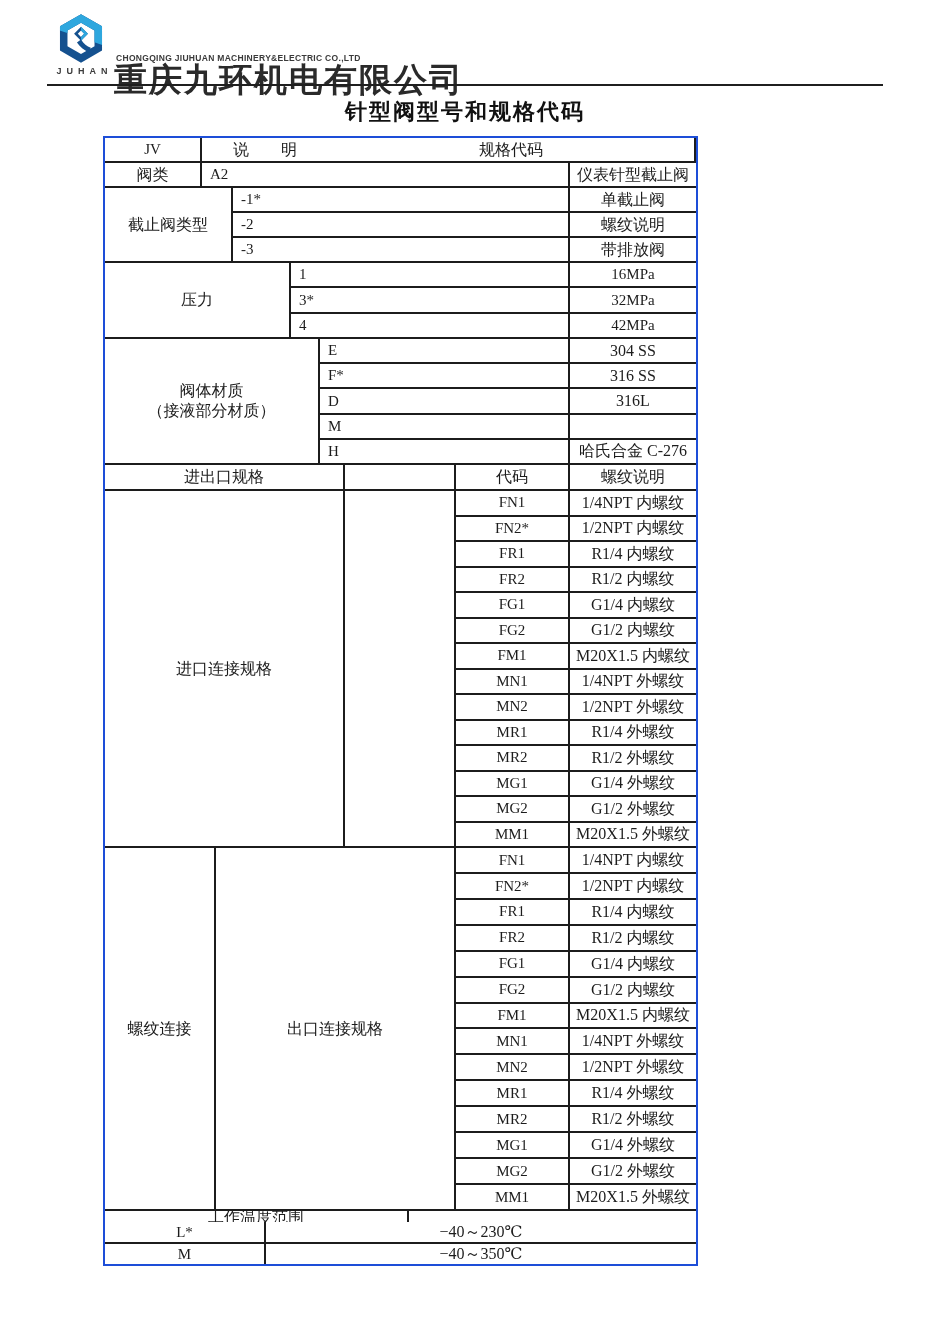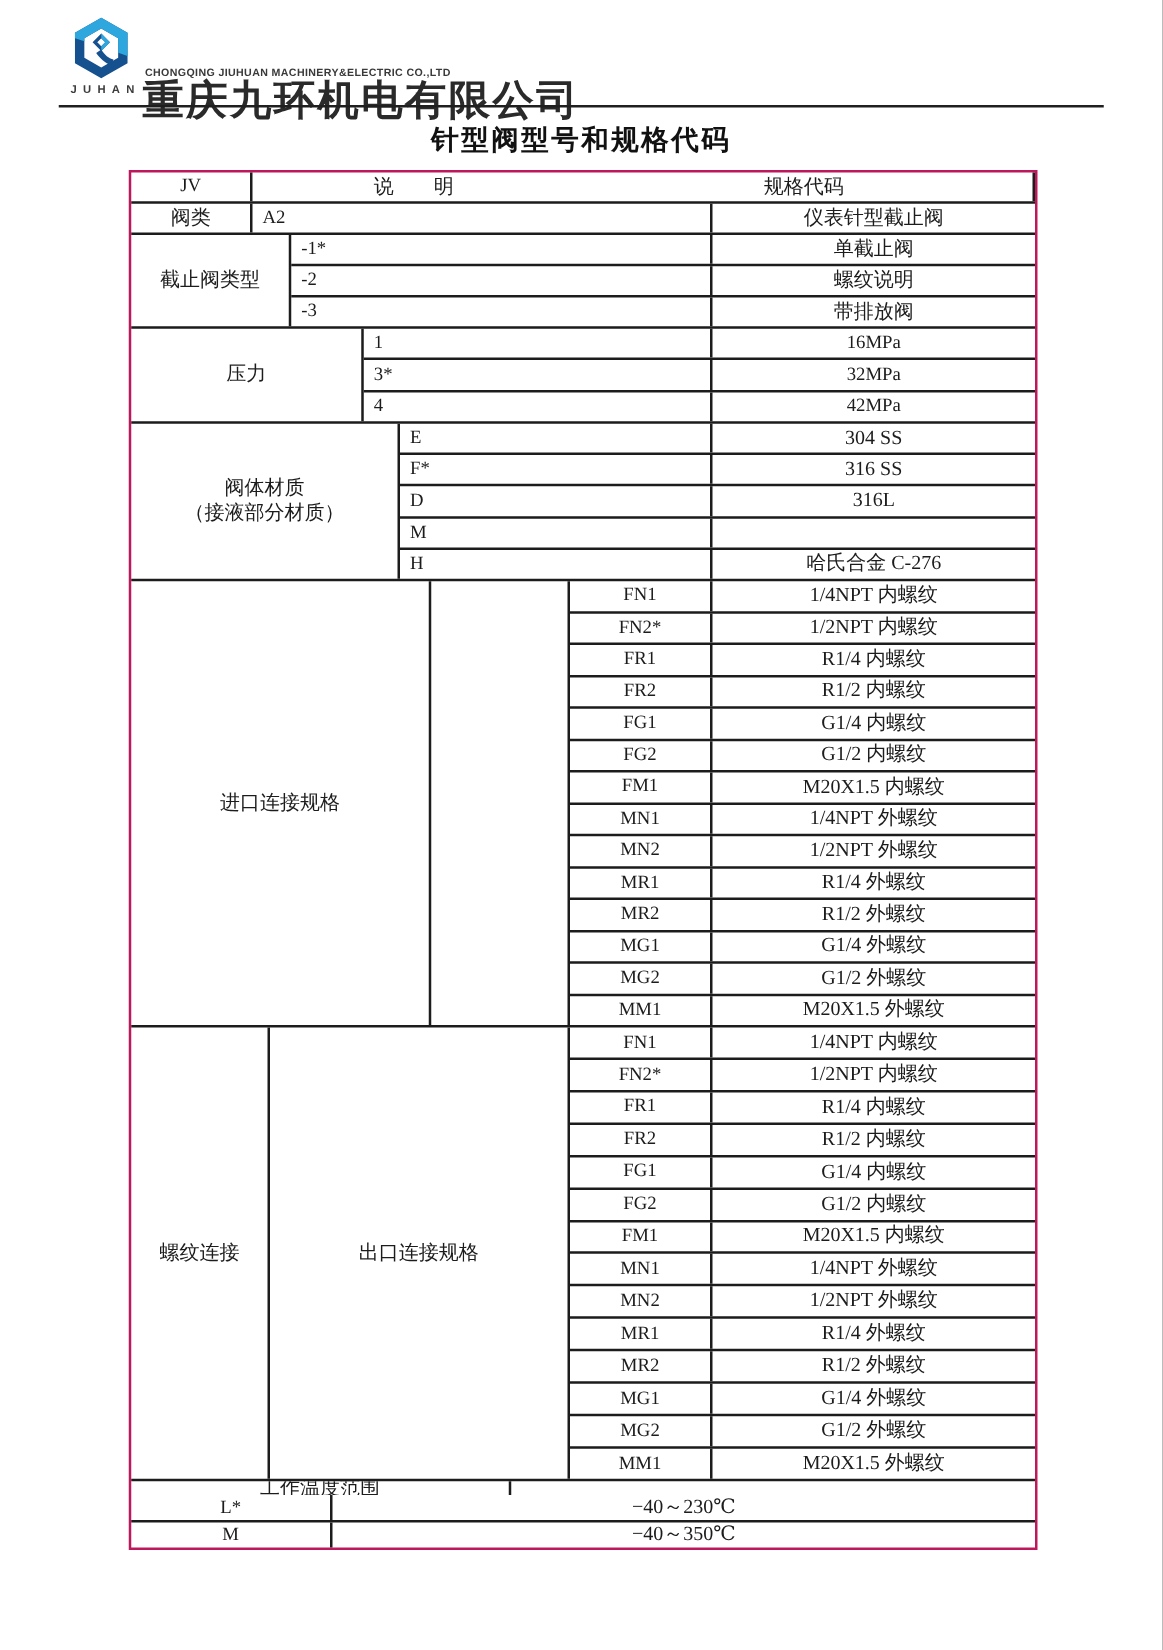--- a/index.html
+++ b/index.html
@@ -26,22 +26,22 @@
     font-size:8.5px; font-weight:bold; letter-spacing:0.3px; color:#3a3a3a;
   }
   .header-rule { position:absolute; left:47px; top:84px; width:836px; height:2px; background:#1f1f1f; }
   
   .title {
     position:absolute; left:0; top:97px; width:100%; text-align:center;
     font-size:22px; font-weight:bold; letter-spacing:2px; color:#111;
   }
   
   .tbl {
-    position:absolute; left:103px; top:136px; width:727px;
-    border:2px solid #be185d; background:#fff;
+    position:absolute; left:103px; top:136px; width:595px;
+    border:2px solid #1d4ed8; background:#fff;
   }
   .trow, .sect { display:flex; width:100%; border-bottom:2px solid #1c1c1c; }
   .sect:last-child { border-bottom:none;flex-direction:column; }
   .cell {
     border-right:2px solid #1c1c1c;
     display:flex; align-items:center; justify-content:center;
     font-size:16px; line-height:1.25; text-align:center; overflow:hidden;
   }
   .cell.last { border-right:none; }
   .code-latin { font-size:15px; }
@@ -172,20 +172,26 @@
         <div class="r">
           <div class="cell w250 codeL code-latin">M</div>
         </div>
         <div class="r">
           <div class="cell w250 codeL code-latin">H</div>
           <div class="cell flex1 last">哈氏合金 C-276</div>
         </div>
       </div>
     </div>
 
+    <div class="trow h26">
+      <div class="cell w240">进出口规格</div>
+      <div class="cell w111"></div>
+      <div class="cell w114">代码</div>
+      <div class="cell flex1 last">螺纹说明</div>
+    </div>
 
     <div class="sect h357">
       <div class="cell w240">进口连接规格</div>
       <div class="cell w111"></div>
       <div class="rows">
         <div class="r">
           <div class="cell w114 code-latin">FN1</div>
           <div class="cell flex1 last">1/4NPT 内螺纹</div>
         </div>
         <div class="r">

